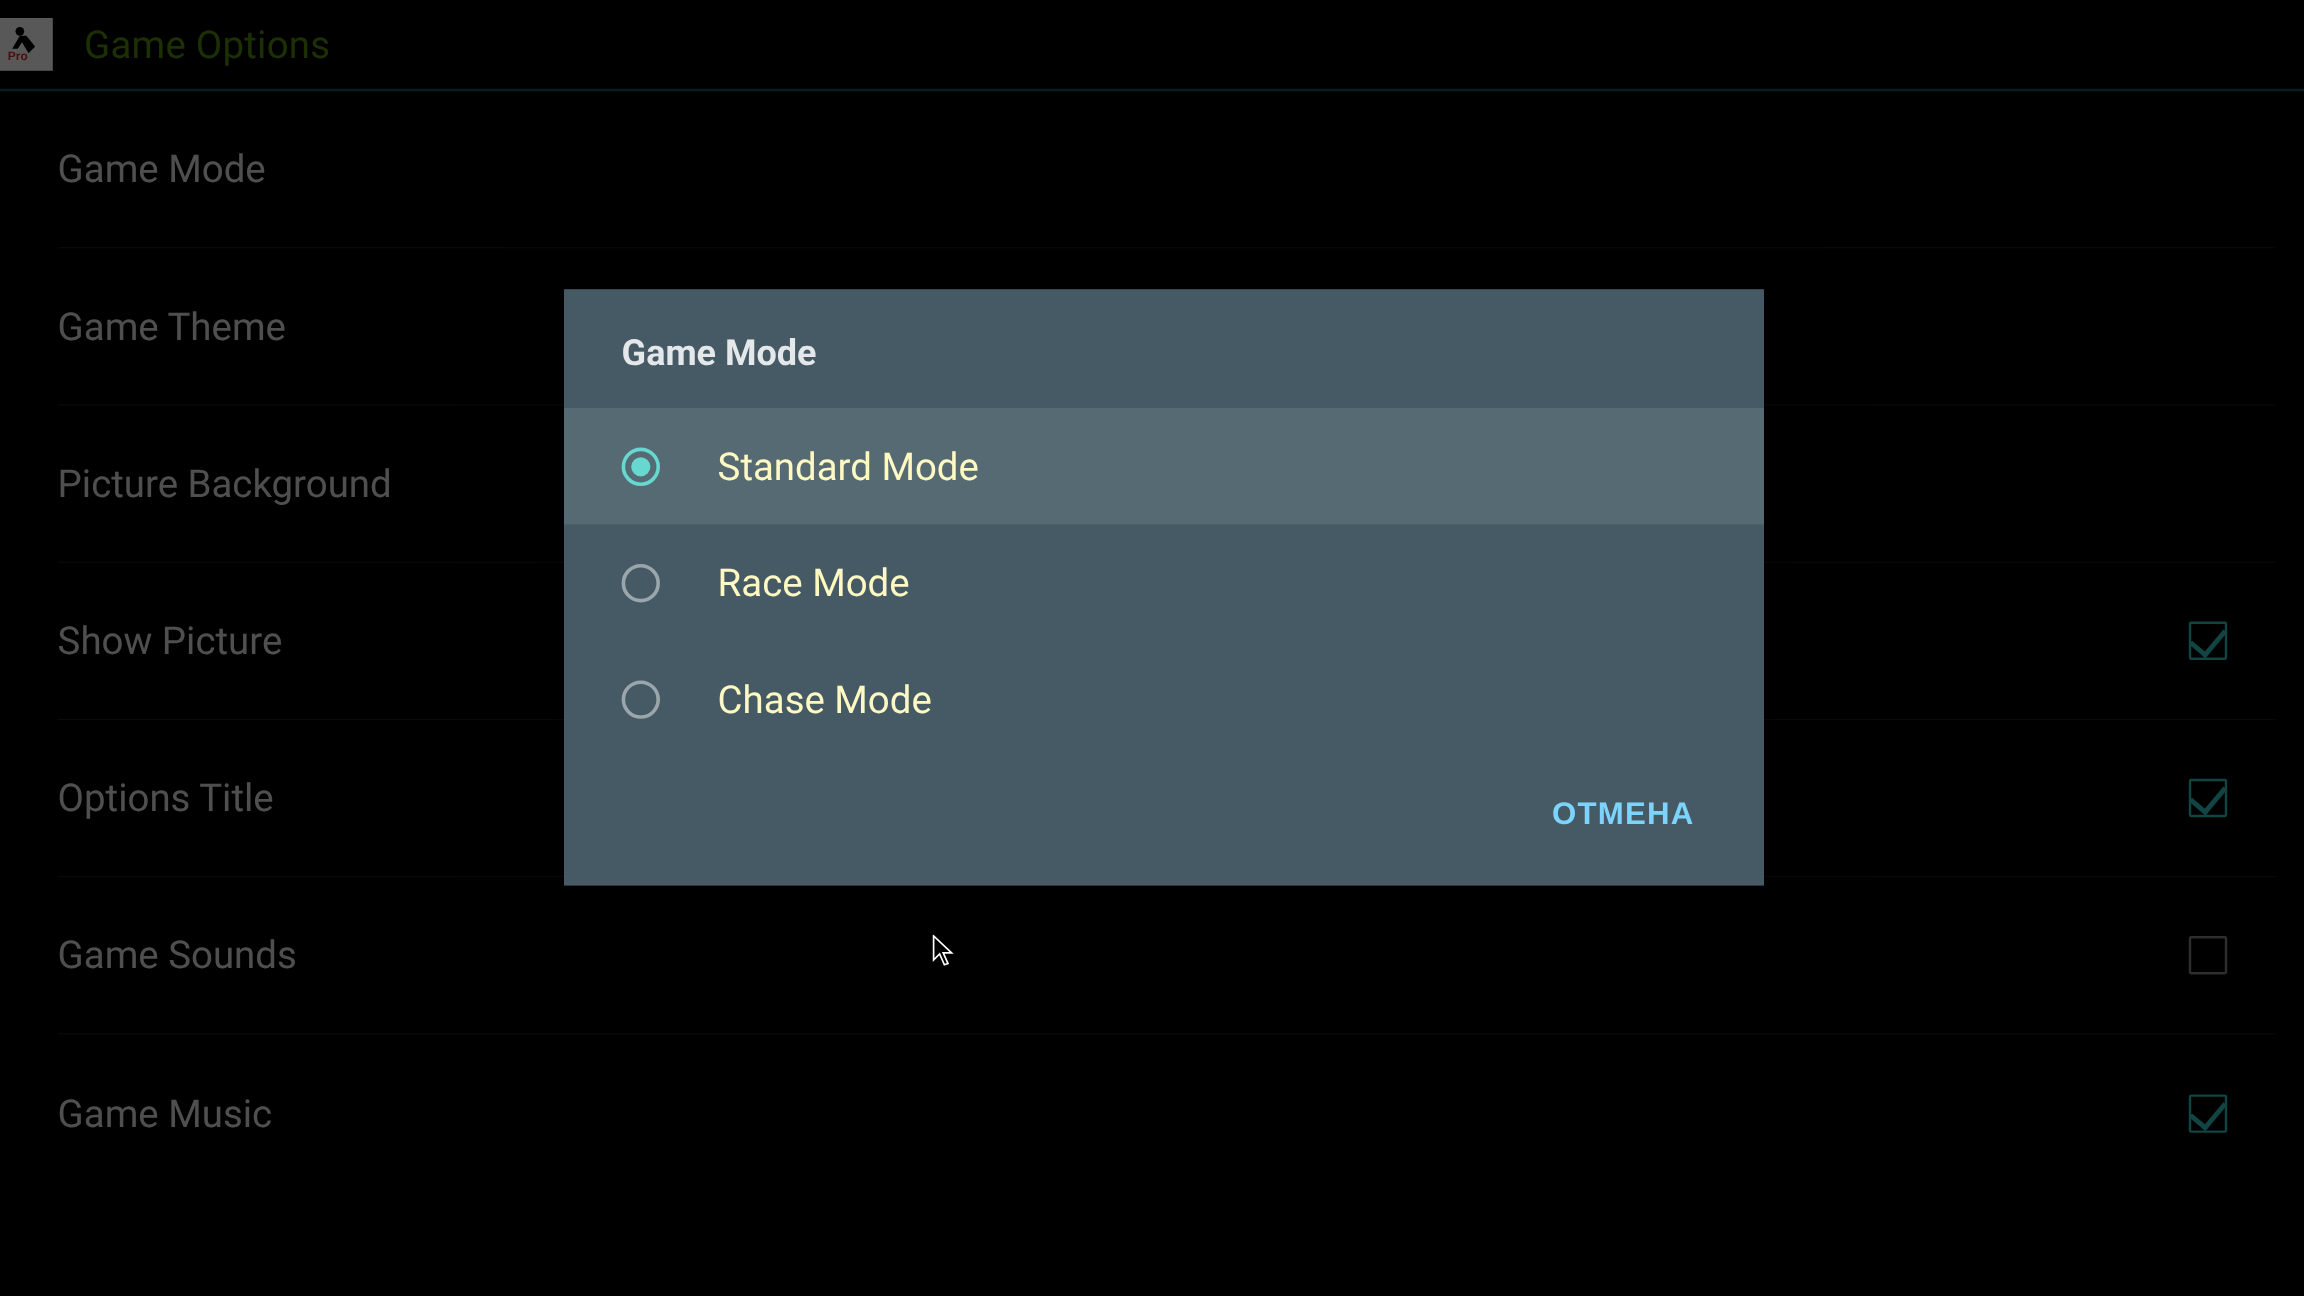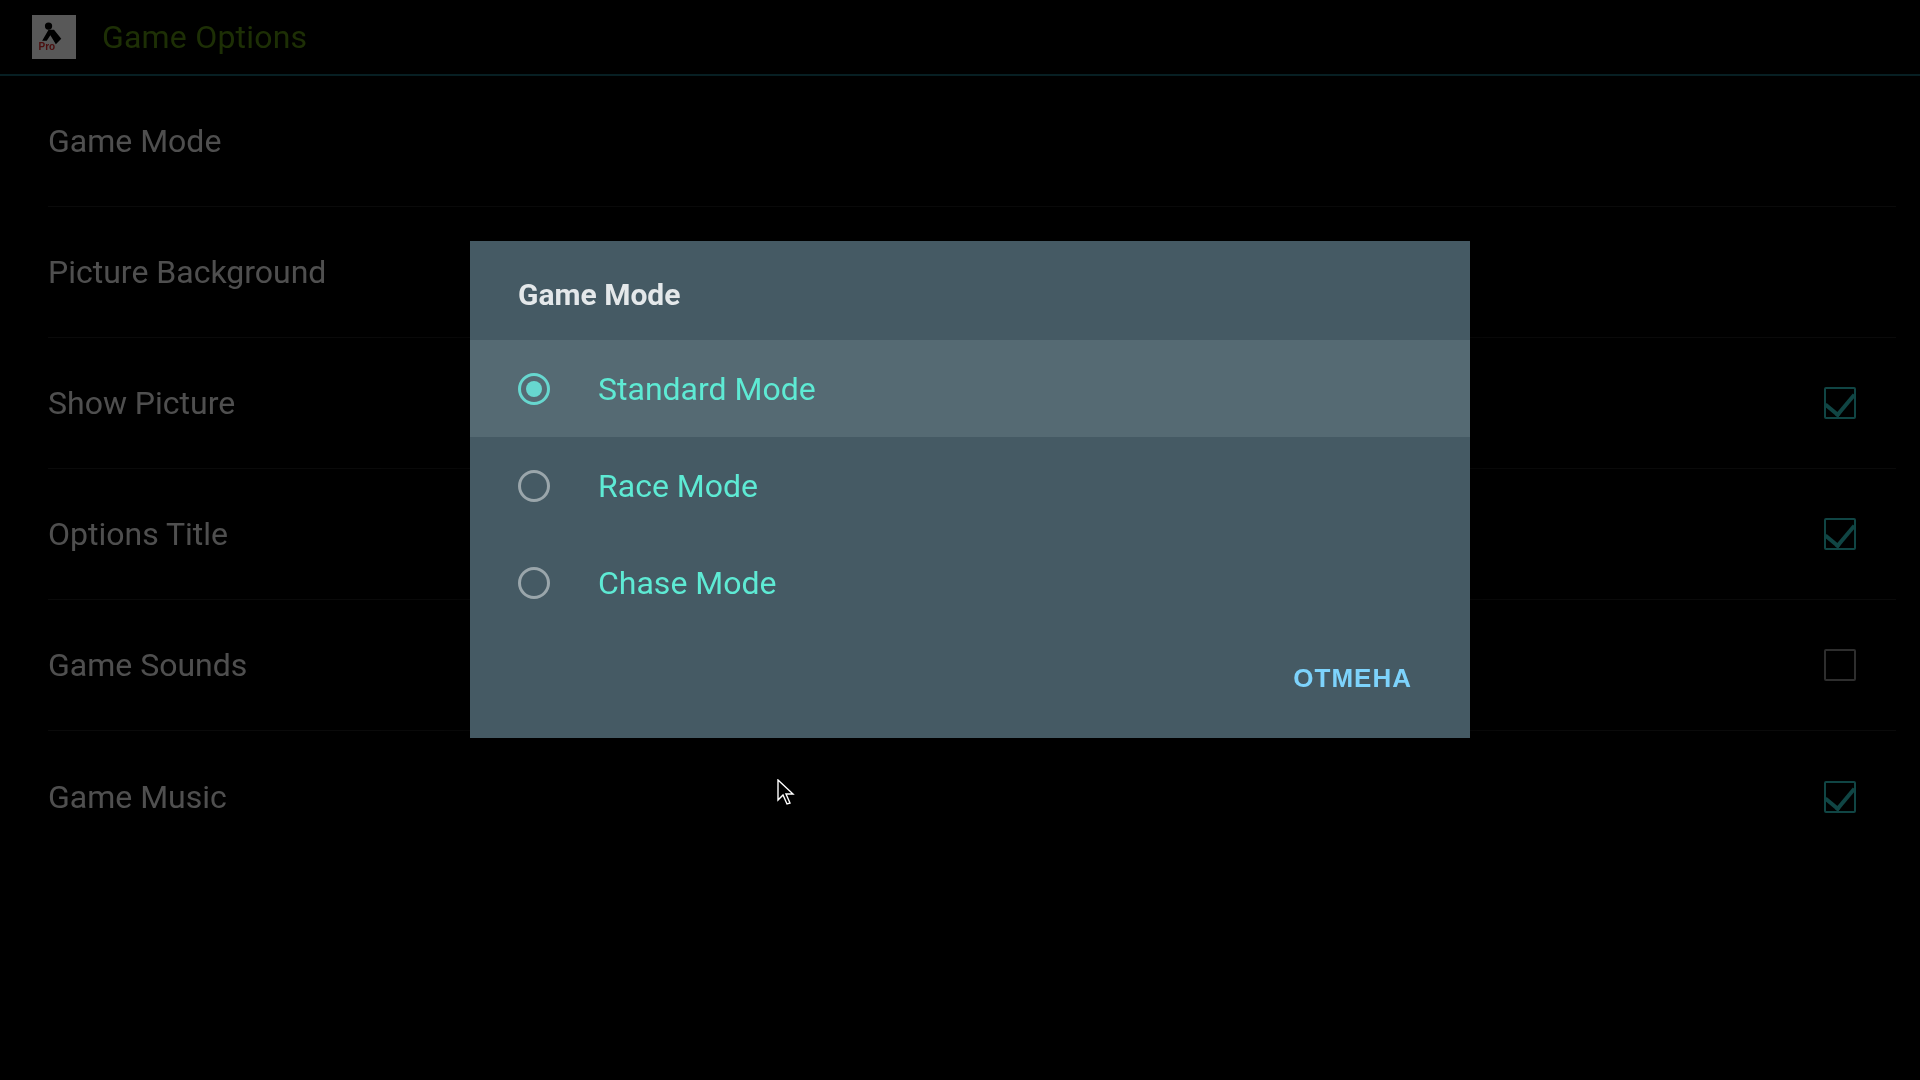--- a/index.html
+++ b/index.html
@@ -21,21 +21,20 @@
     position: absolute;
     inset: 0;
     background: #000;
     color: #bdbdbd;
   }
 
   .titlebar {
     height: 76px;
     display: flex;
     align-items: center;
-    padding-left: 32px;
     border-bottom: 2px solid #14525c;
   }
   .app-icon {
     width: 44px;
     height: 44px;
     background: #e7e7e7;
     position: relative;
     margin-right: 26px;
     display: flex;
     align-items: center;
@@ -139,21 +138,21 @@
   }
   .radio.checked::after {
     content: "";
     position: absolute;
     inset: 5px;
     background: #67d7cf;
     border-radius: 50%;
   }
   .radio-label {
     font-size: 32px;
-    color: #5eead4;
+    color: #fef9c3;
     font-weight: 400;
   }
 
   .dialog-actions {
     display: flex;
     justify-content: flex-end;
     padding: 18px 48px 30px 48px;
   }
   .dialog-button {
     background: none;
@@ -194,20 +193,23 @@
     <div class="titlebar-title">Game Options</div>
   </div>
 
   <div class="settings-list">
 
     <div class="setting-row">
       <span class="setting-label">Game Mode</span>
     </div>
 
 
+    <div class="setting-row">
+      <span class="setting-label">Game Theme</span>
+    </div>
 
     <div class="setting-row">
       <span class="setting-label">Picture Background</span>
     </div>
 
     <div class="setting-row">
       <span class="setting-label">Show Picture</span>
       <span class="checkbox checked"></span>
     </div>
 

